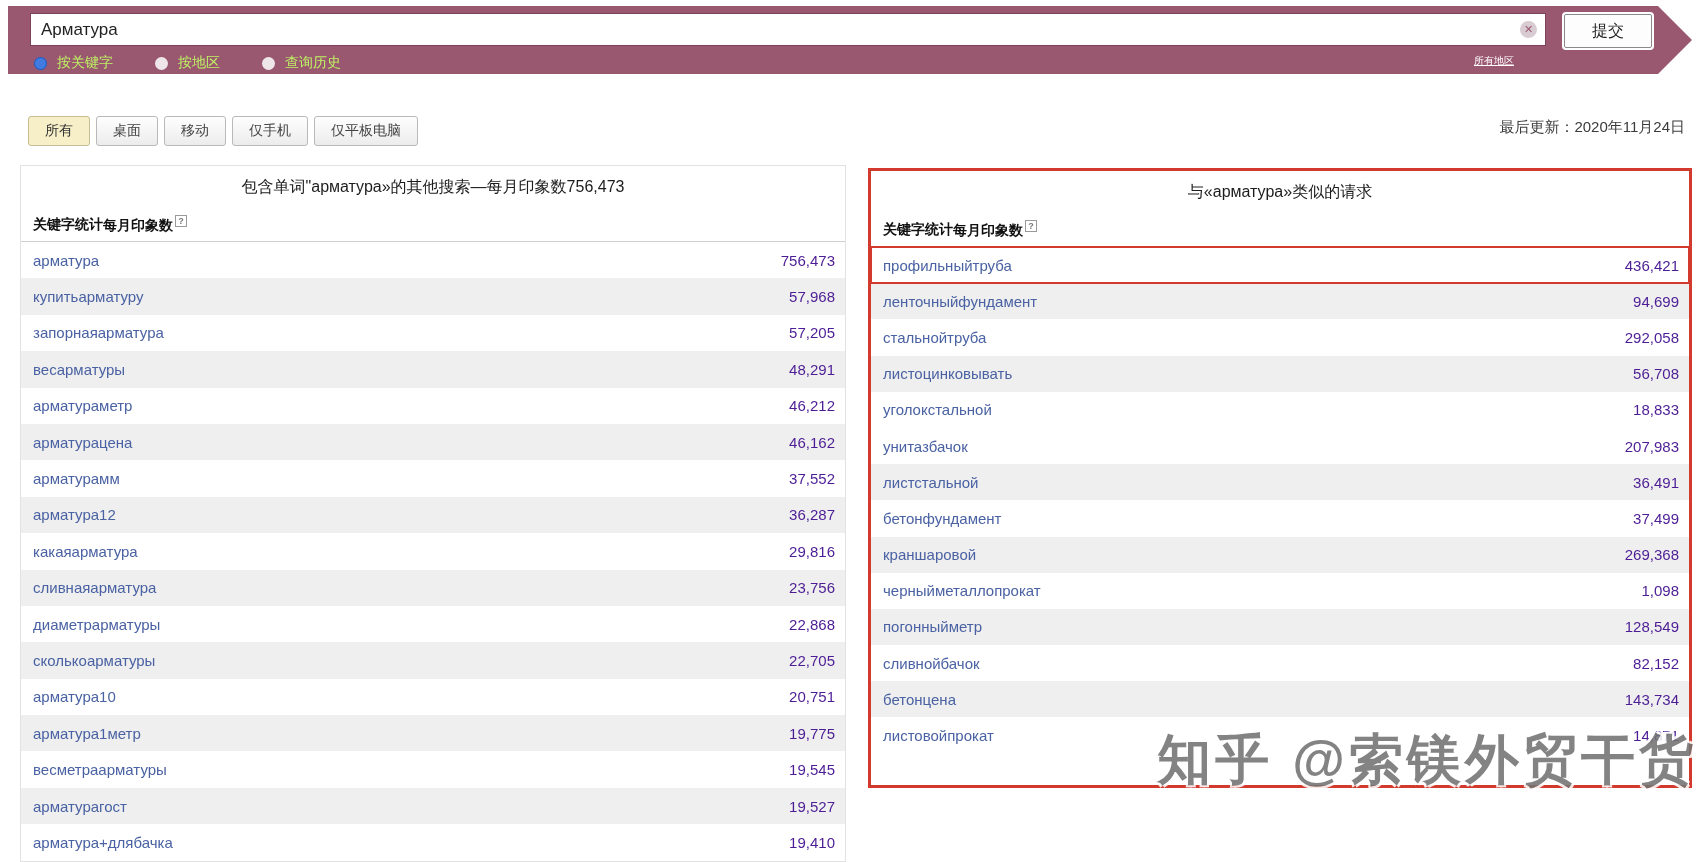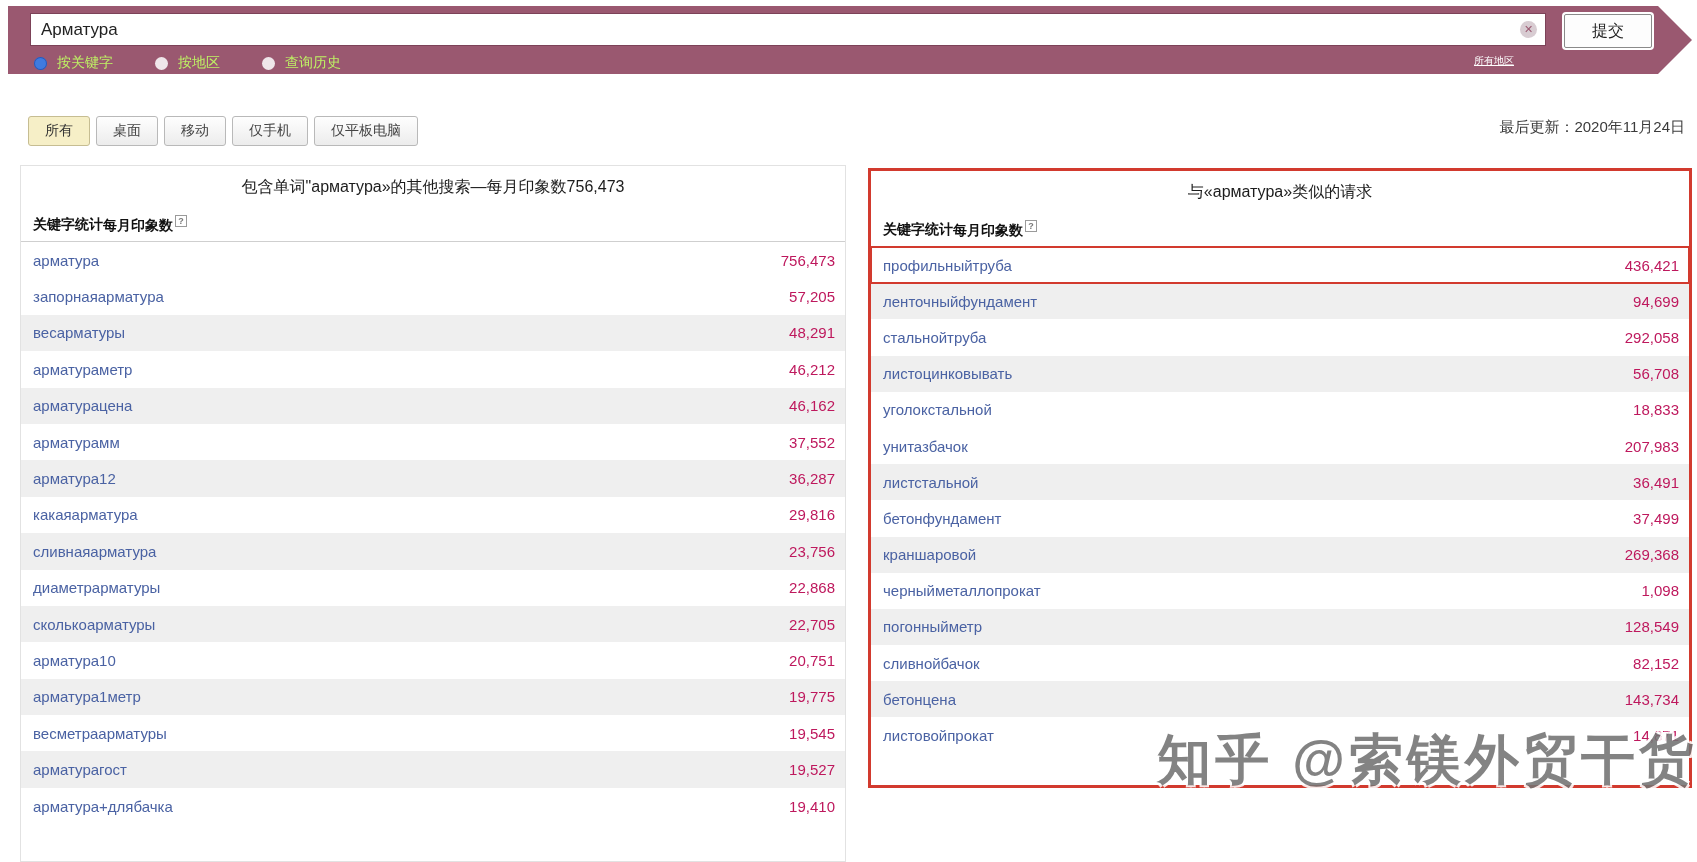--- a/index.html
+++ b/index.html
@@ -45,21 +45,21 @@
     padding:0 10px 0 12px; border-bottom:1px solid #cfcfcf; }
   .tbl-head .h { font-size:14px; font-weight:bold; color:#111; }
   .help-box { display:inline-block; width:12px; height:12px; border:1px solid #9a9a9a;
     font-size:9px; line-height:11px; text-align:center; color:#777; vertical-align:super; margin-left:2px; cursor:pointer; }
   .rows { }
   .row { display:flex; align-items:center; justify-content:space-between; padding:0 10px 0 12px; }
   .panel-left .row { height:36.4px; }
   .panel-right .row { height:36.2px; }
   .row.alt { background:#efefef; }
   .row .kw { font-size:15px; color:var(--link,#4a62a3); cursor:pointer; }
-  .row .val { font-size:15px; color:#be185d; }
+  .row .val { font-size:15px; color:#4c1d95; }
   .row.hl { outline:2px solid var(--red,#d23a2e); outline-offset:-1px; }
 
   
   .watermark { position:absolute; left:1012px; top:724px; width:685px; text-align:right;
     font-size:54px; font-weight:bold; letter-spacing:4px; color:#737373; white-space:nowrap;
     text-shadow:-2px -2px 0 #fff, 2px -2px 0 #fff, -2px 2px 0 #fff, 2px 2px 0 #fff;
     opacity:.88; pointer-events:none; z-index:5; }
 </style>
 </head>
 <body>
@@ -101,20 +101,24 @@
     <div class="tbl-head">
       <span class="h">关键字统计</span>
       <span class="h">
         <span>每月印象数</span><span class="help-box">?</span>
       </span>
     </div>
     <div class="rows" id="left-rows">
         <div class="row">
           <span class="kw">арматура</span>
           <span class="val">756,473</span>
+        </div>
+        <div class="row alt">
+          <span class="kw">купитьарматуру</span>
+          <span class="val">57,968</span>
         </div>
         <div class="row">
           <span class="kw">запорнаяарматура</span>
           <span class="val">57,205</span>
         </div>
         <div class="row alt">
           <span class="kw">весарматуры</span>
           <span class="val">48,291</span>
         </div>
         <div class="row">

